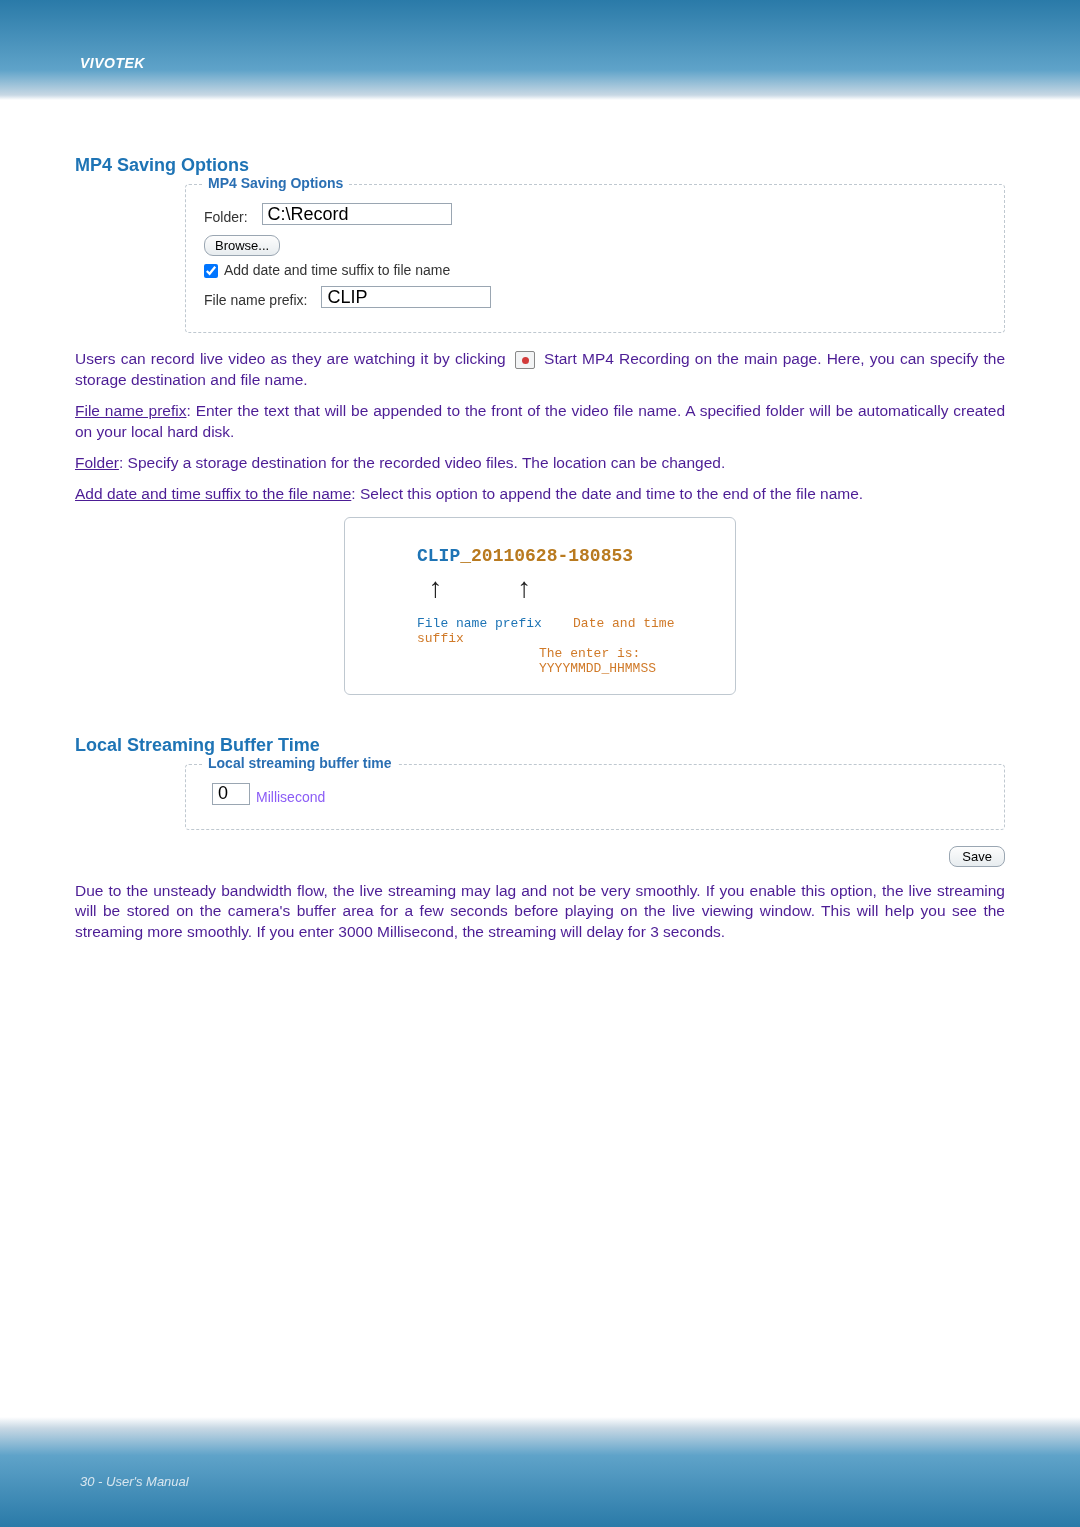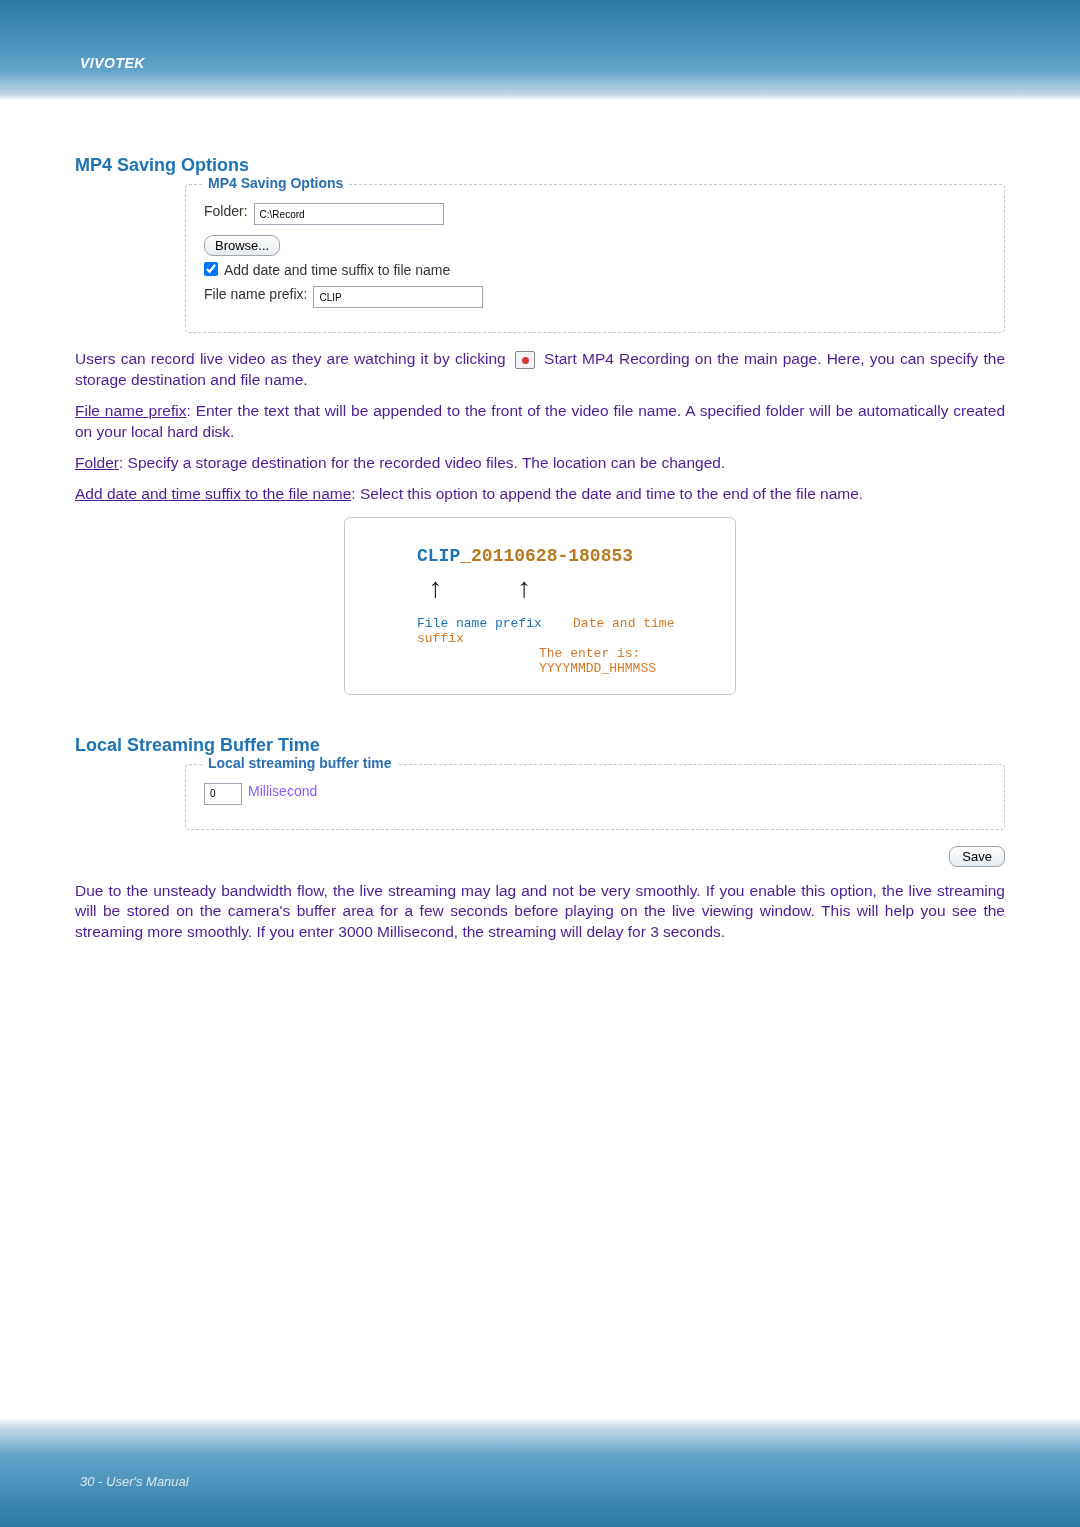--- a/index.html
+++ b/index.html
@@ -61,28 +61,29 @@
   .fieldset-legend {
     position: absolute;
     top: -10px;
     left: 16px;
     background: #fff;
     padding: 0 6px;
     color: #2a6fb3;
     font-weight: bold;
     font-size: 14px;
   }
-  .row { display: flex; align-items: flex-start; margin-bottom: 8px; font-size: 14px; color: #333; }
+  .row { display: flex; align-items: flex-end; margin-bottom: 8px; font-size: 14px; color: #333; }
   .label { margin-right: 6px; }
   .text-input {
     border: 1px solid #9aa6b2;
     height: 22px;
     padding: 1px 5px;
-    font-size: 10px;
+    font-size: 18px;
     background: #fff;
+    margin-left: 8px;
   }
   .folder-input { width: 190px; }
   .prefix-input { width: 170px; }
   .browse-btn {
     display: inline-block;
     border: 1px solid #9aa6b2;
     border-radius: 9px;
     padding: 2px 10px;
     background: linear-gradient(#fdfdfd, #e7ecef);
     font-size: 13px;

